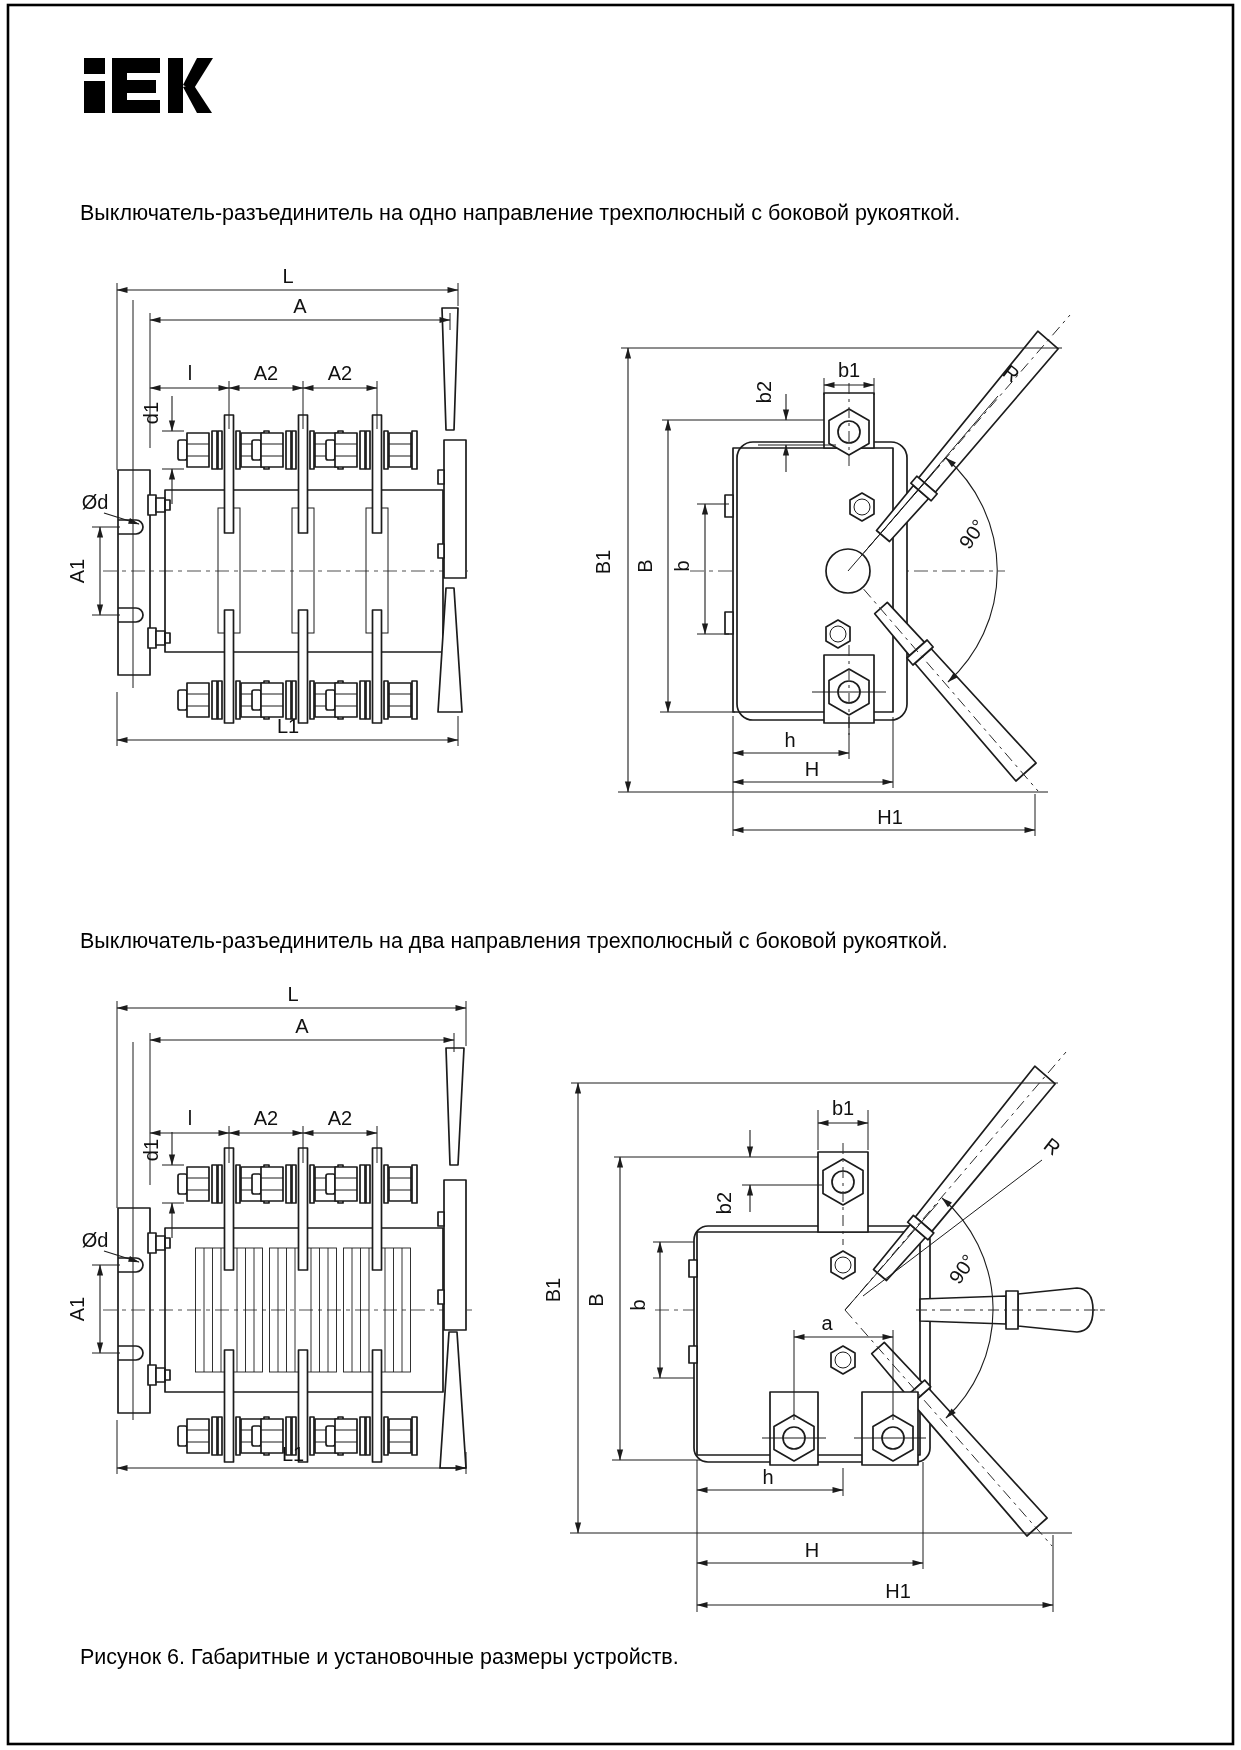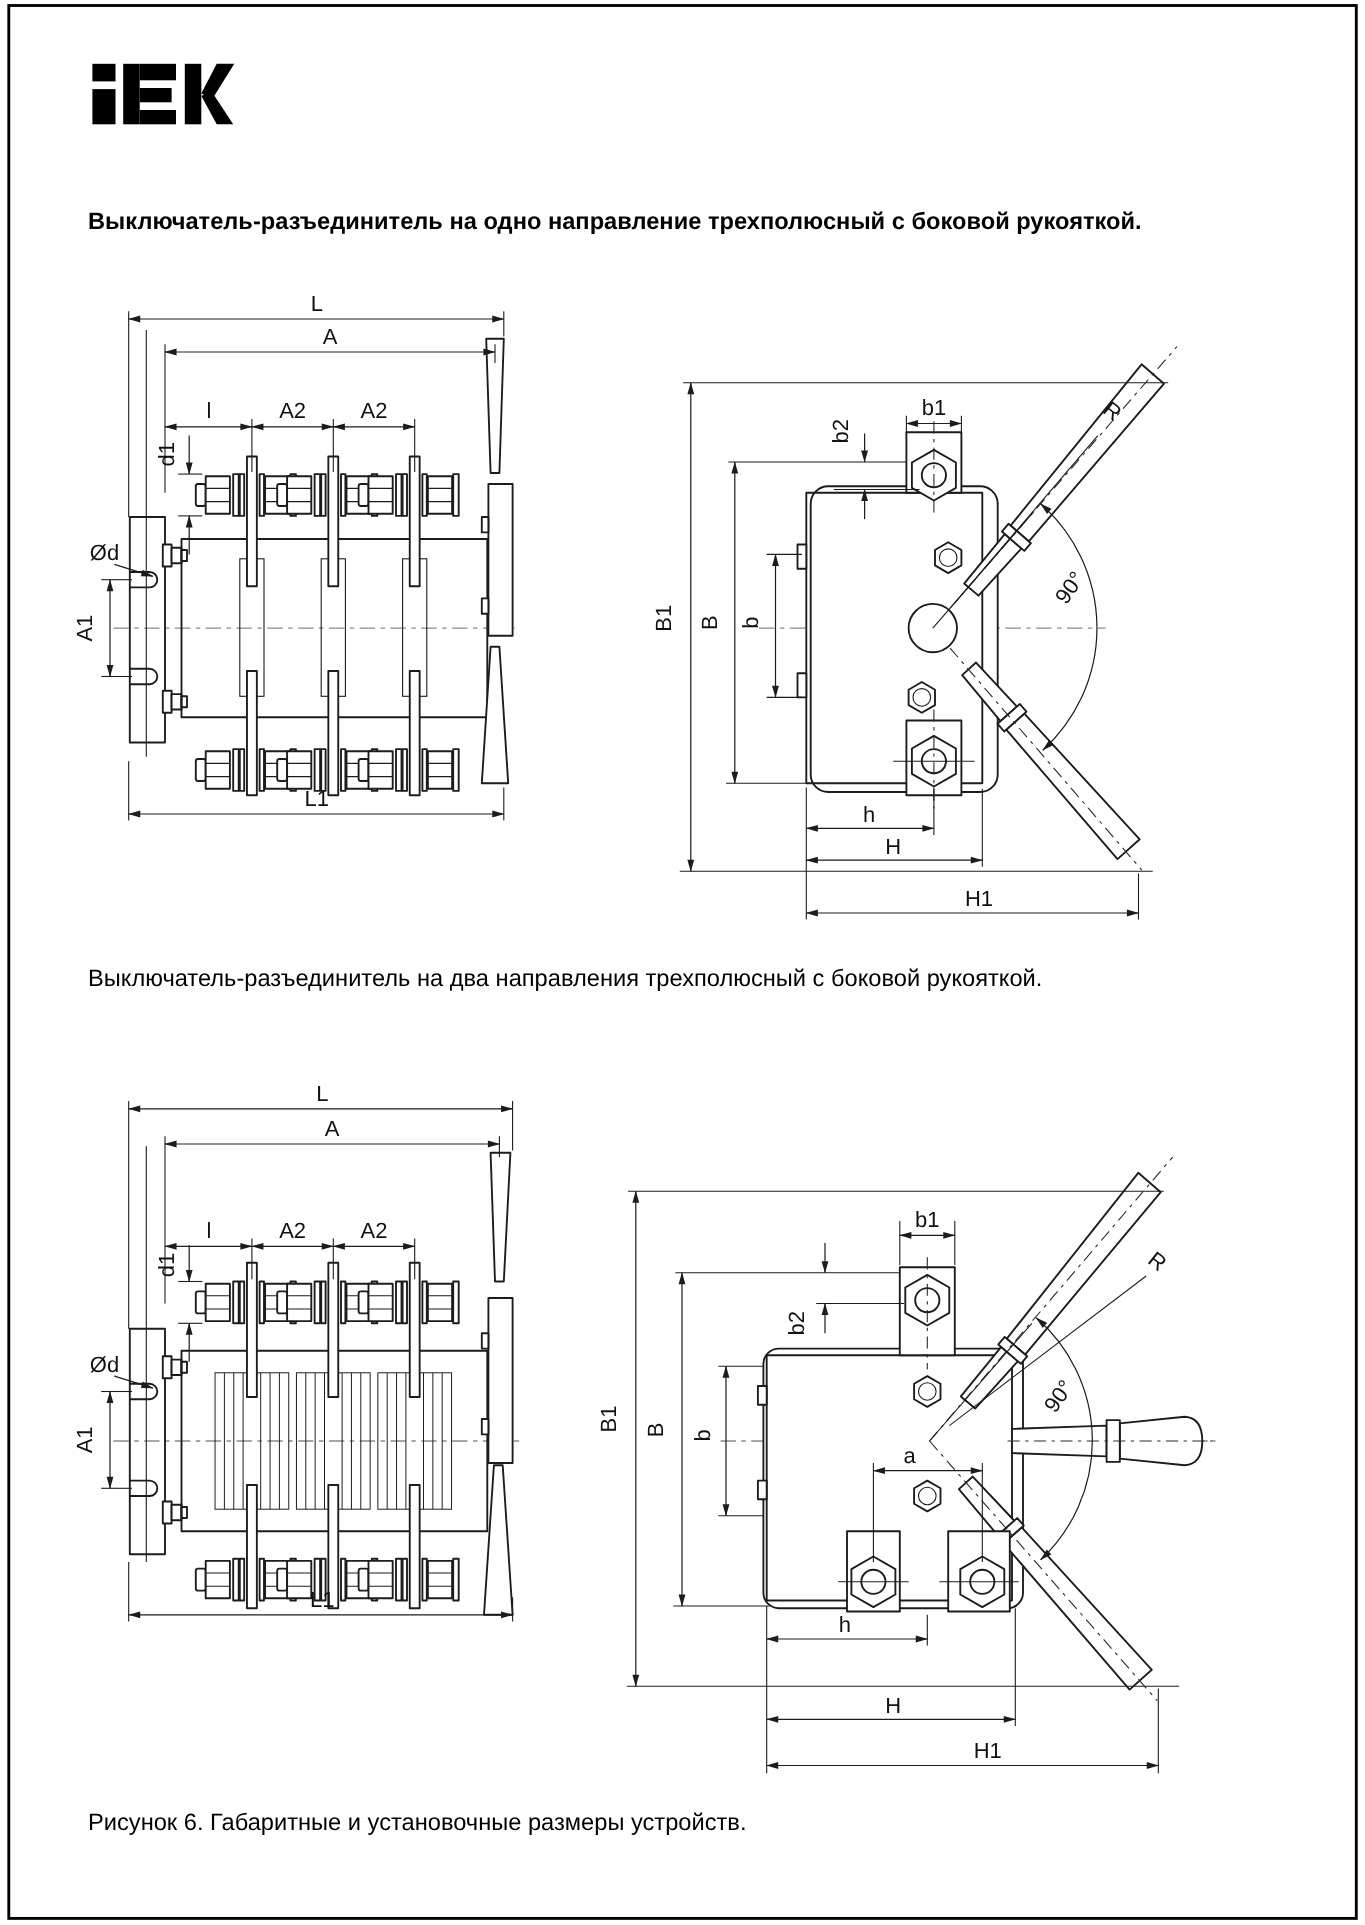--- a/index.html
+++ b/index.html
@@ -1,19 +1,19 @@
 <!DOCTYPE html>
 <html><head>
 <meta charset="utf-8">
 <style>
   html,body{margin:0;padding:0;background:#fff;}
   #page{position:relative;width:1241px;height:1750px;background:#fff;font-family:"Liberation Sans",sans-serif;overflow:hidden;}
   .title{position:absolute;left:80px;width:1100px;font-size:21.5px;color:#000;}
-  #t1{top:189px;font-weight:bold;}
-  #t2{top:877px;}
+  #t1{top:201px;}
+  #t2{top:929px;}
   #cap{top:1645px;}
   svg{position:absolute;left:0;top:0;}
   .ol{fill:none;stroke:#1c1c1c;stroke-width:1.7;stroke-linejoin:round;}
   .olf{fill:#fff;stroke:#1c1c1c;stroke-width:1.7;stroke-linejoin:round;}
   .thin{fill:none;stroke:#1c1c1c;stroke-width:1;}
   .dim{fill:none;stroke:#1c1c1c;stroke-width:1.1;}
   .cl{fill:none;stroke:#8a8a8a;stroke-width:1.3;stroke-dasharray:14 5 4 5;}
   .dd{fill:none;stroke:#2a2a2a;stroke-width:1;stroke-dasharray:11 5 3 5;}
   .hat{fill:none;stroke:#1c1c1c;stroke-width:0.9;}
   .lbl{font-family:"Liberation Sans",sans-serif;font-size:20px;fill:#111;}

